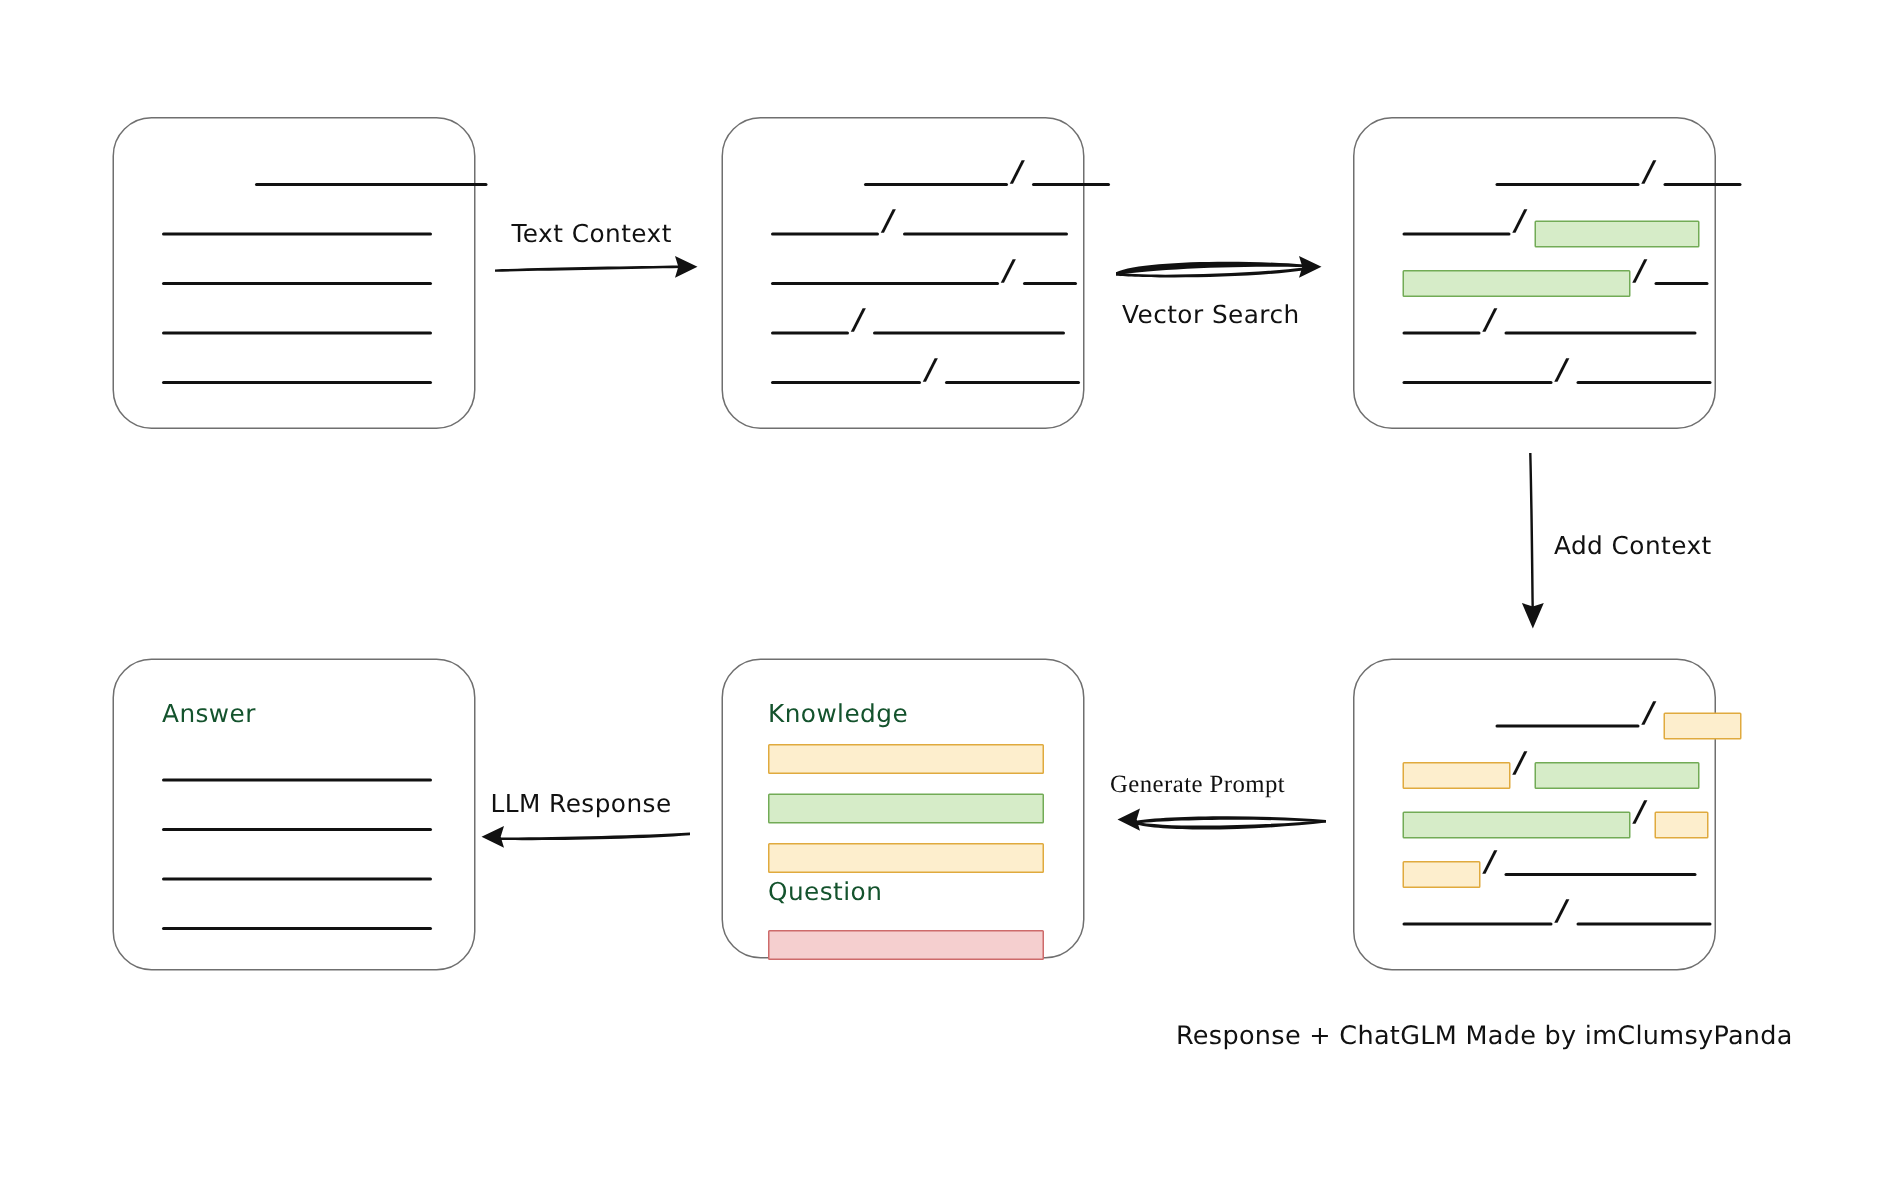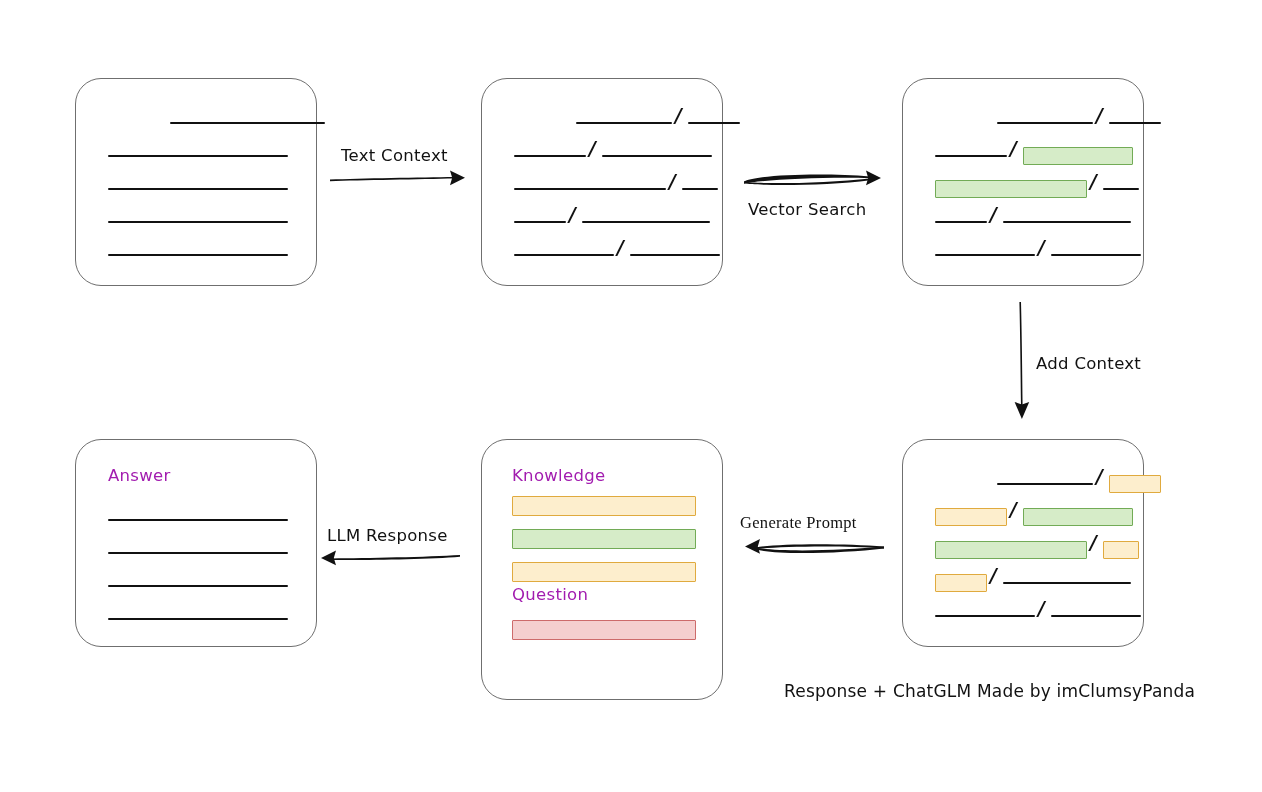--- a/index.html
+++ b/index.html
@@ -22,21 +22,21 @@
     position: absolute;
     box-sizing: border-box;
     background: #ffffff;
     border: 1.6px solid #6f6f6f;
     border-radius: 26px;
   }
   .card-title {
     position: absolute;
     font-family: "DejaVu Sans", sans-serif;
     font-size: 16.5px;
-    color: #a21caf;
+    color: #14532d;
     letter-spacing: 0.3px;
     white-space: nowrap;
   }
   .doc-line {
     position: absolute;
     background: #111111;
     height: 2px;
     border-radius: 1px;
   }
   .slash {
@@ -168,21 +168,21 @@
         <div class="doc-line" style="left: 32px; top: 178px; width: 180px;"></div>
       </div>
   </div>
 
   <div class="edge-label" style="left:327px; top:526px;">LLM Response</div>
   <svg class="arrow-svg" style="left:318px; top:548px;" width="142" height="22" viewBox="0 0 142 22">
     <path d="M142,7.0 C110,9.0 48,10.2 14,10.4 L14,12.0 C48,12.4 110,11.4 142,8.8 Z"></path>
     <path d="M18,2.6 L3,9.9 L18,17.2 L15.8,9.9 Z M16.4,5.6 L7.6,9.9 L16.4,14.2 L15,9.9 Z"></path>
   </svg>
 
-  <div class="card" style="left:481px; top:439px; width:242px; height:261px;">
+  <div class="card" style="left:481px; top:439px; width:242px; height:200px;">
     <div class="card-title" style="left:30px; top:26px;">Knowledge</div>
     <div class="card-title" style="left:30px; top:145px;">Question</div>
     <div class="node-body">
         <div class="chip yellow" style="left: 30px; top: 66px; width: 184px; height: 20px;"></div>
         <div class="chip green" style="left: 30px; top: 99px; width: 184px; height: 20px;"></div>
         <div class="chip yellow" style="left: 30px; top: 132px; width: 184px; height: 20px;"></div>
         <div class="chip red" style="left: 30px; top: 190px; width: 184px; height: 20px;"></div>
       </div>
   </div>
 

